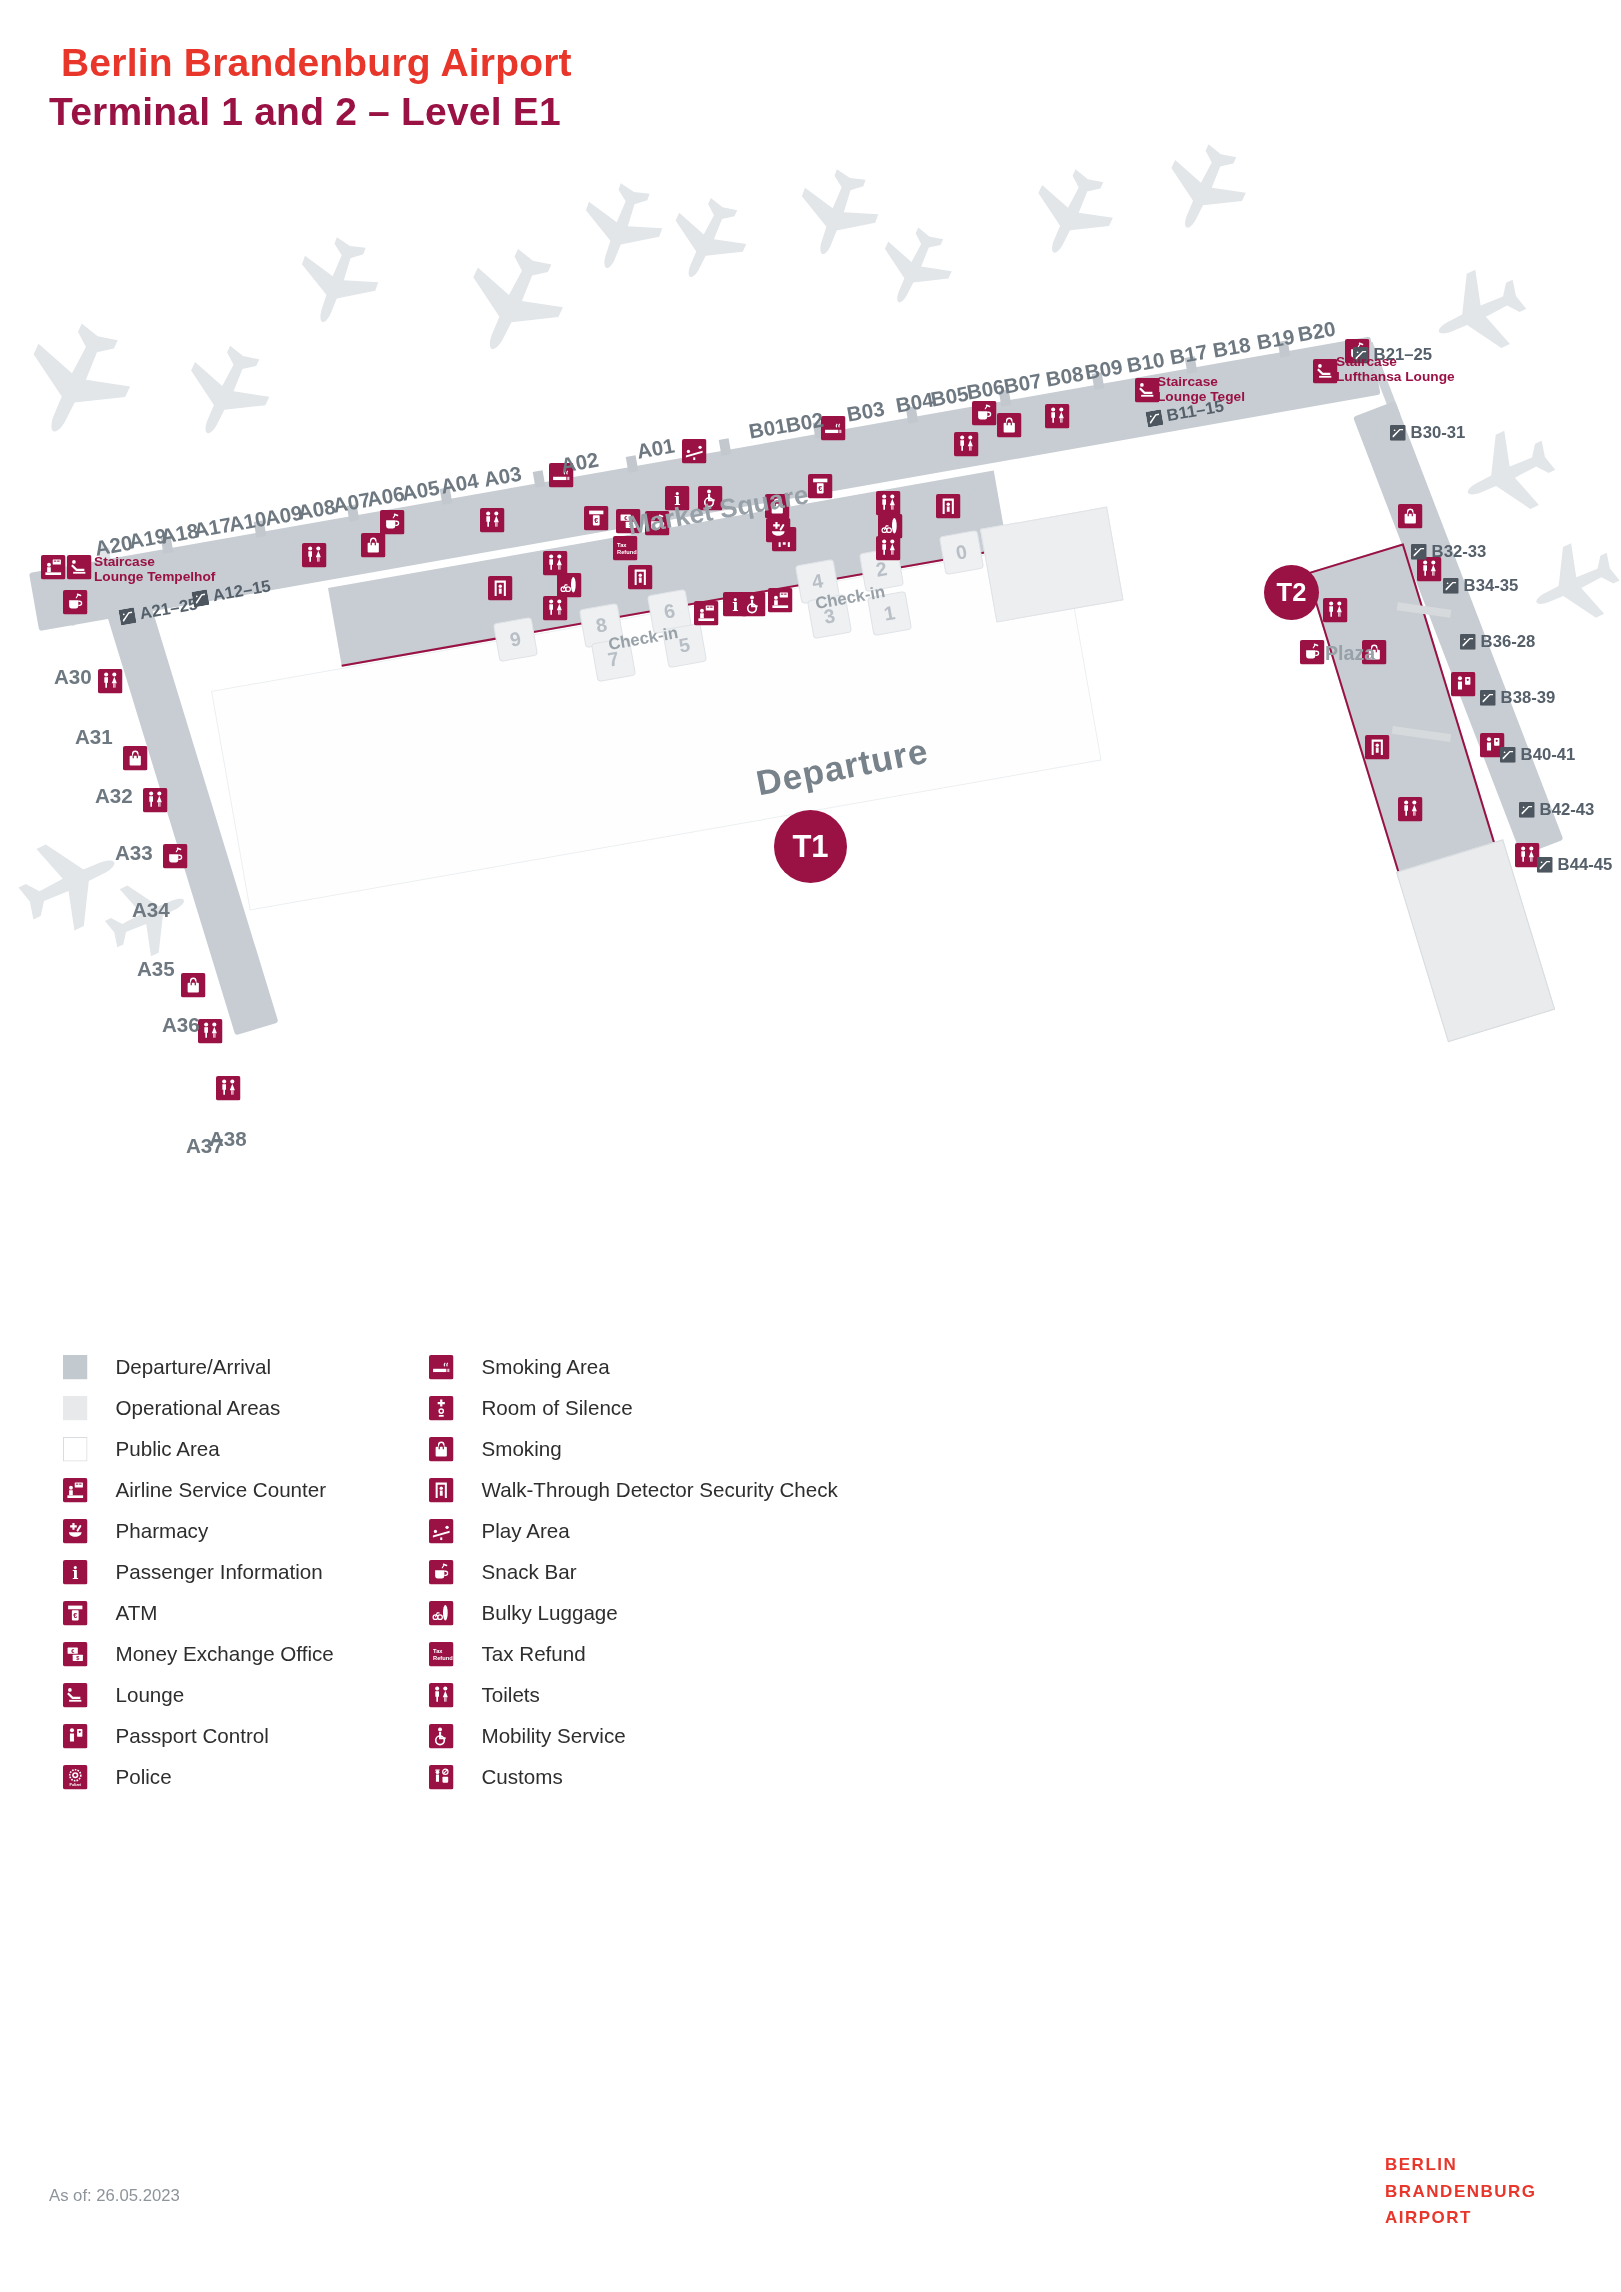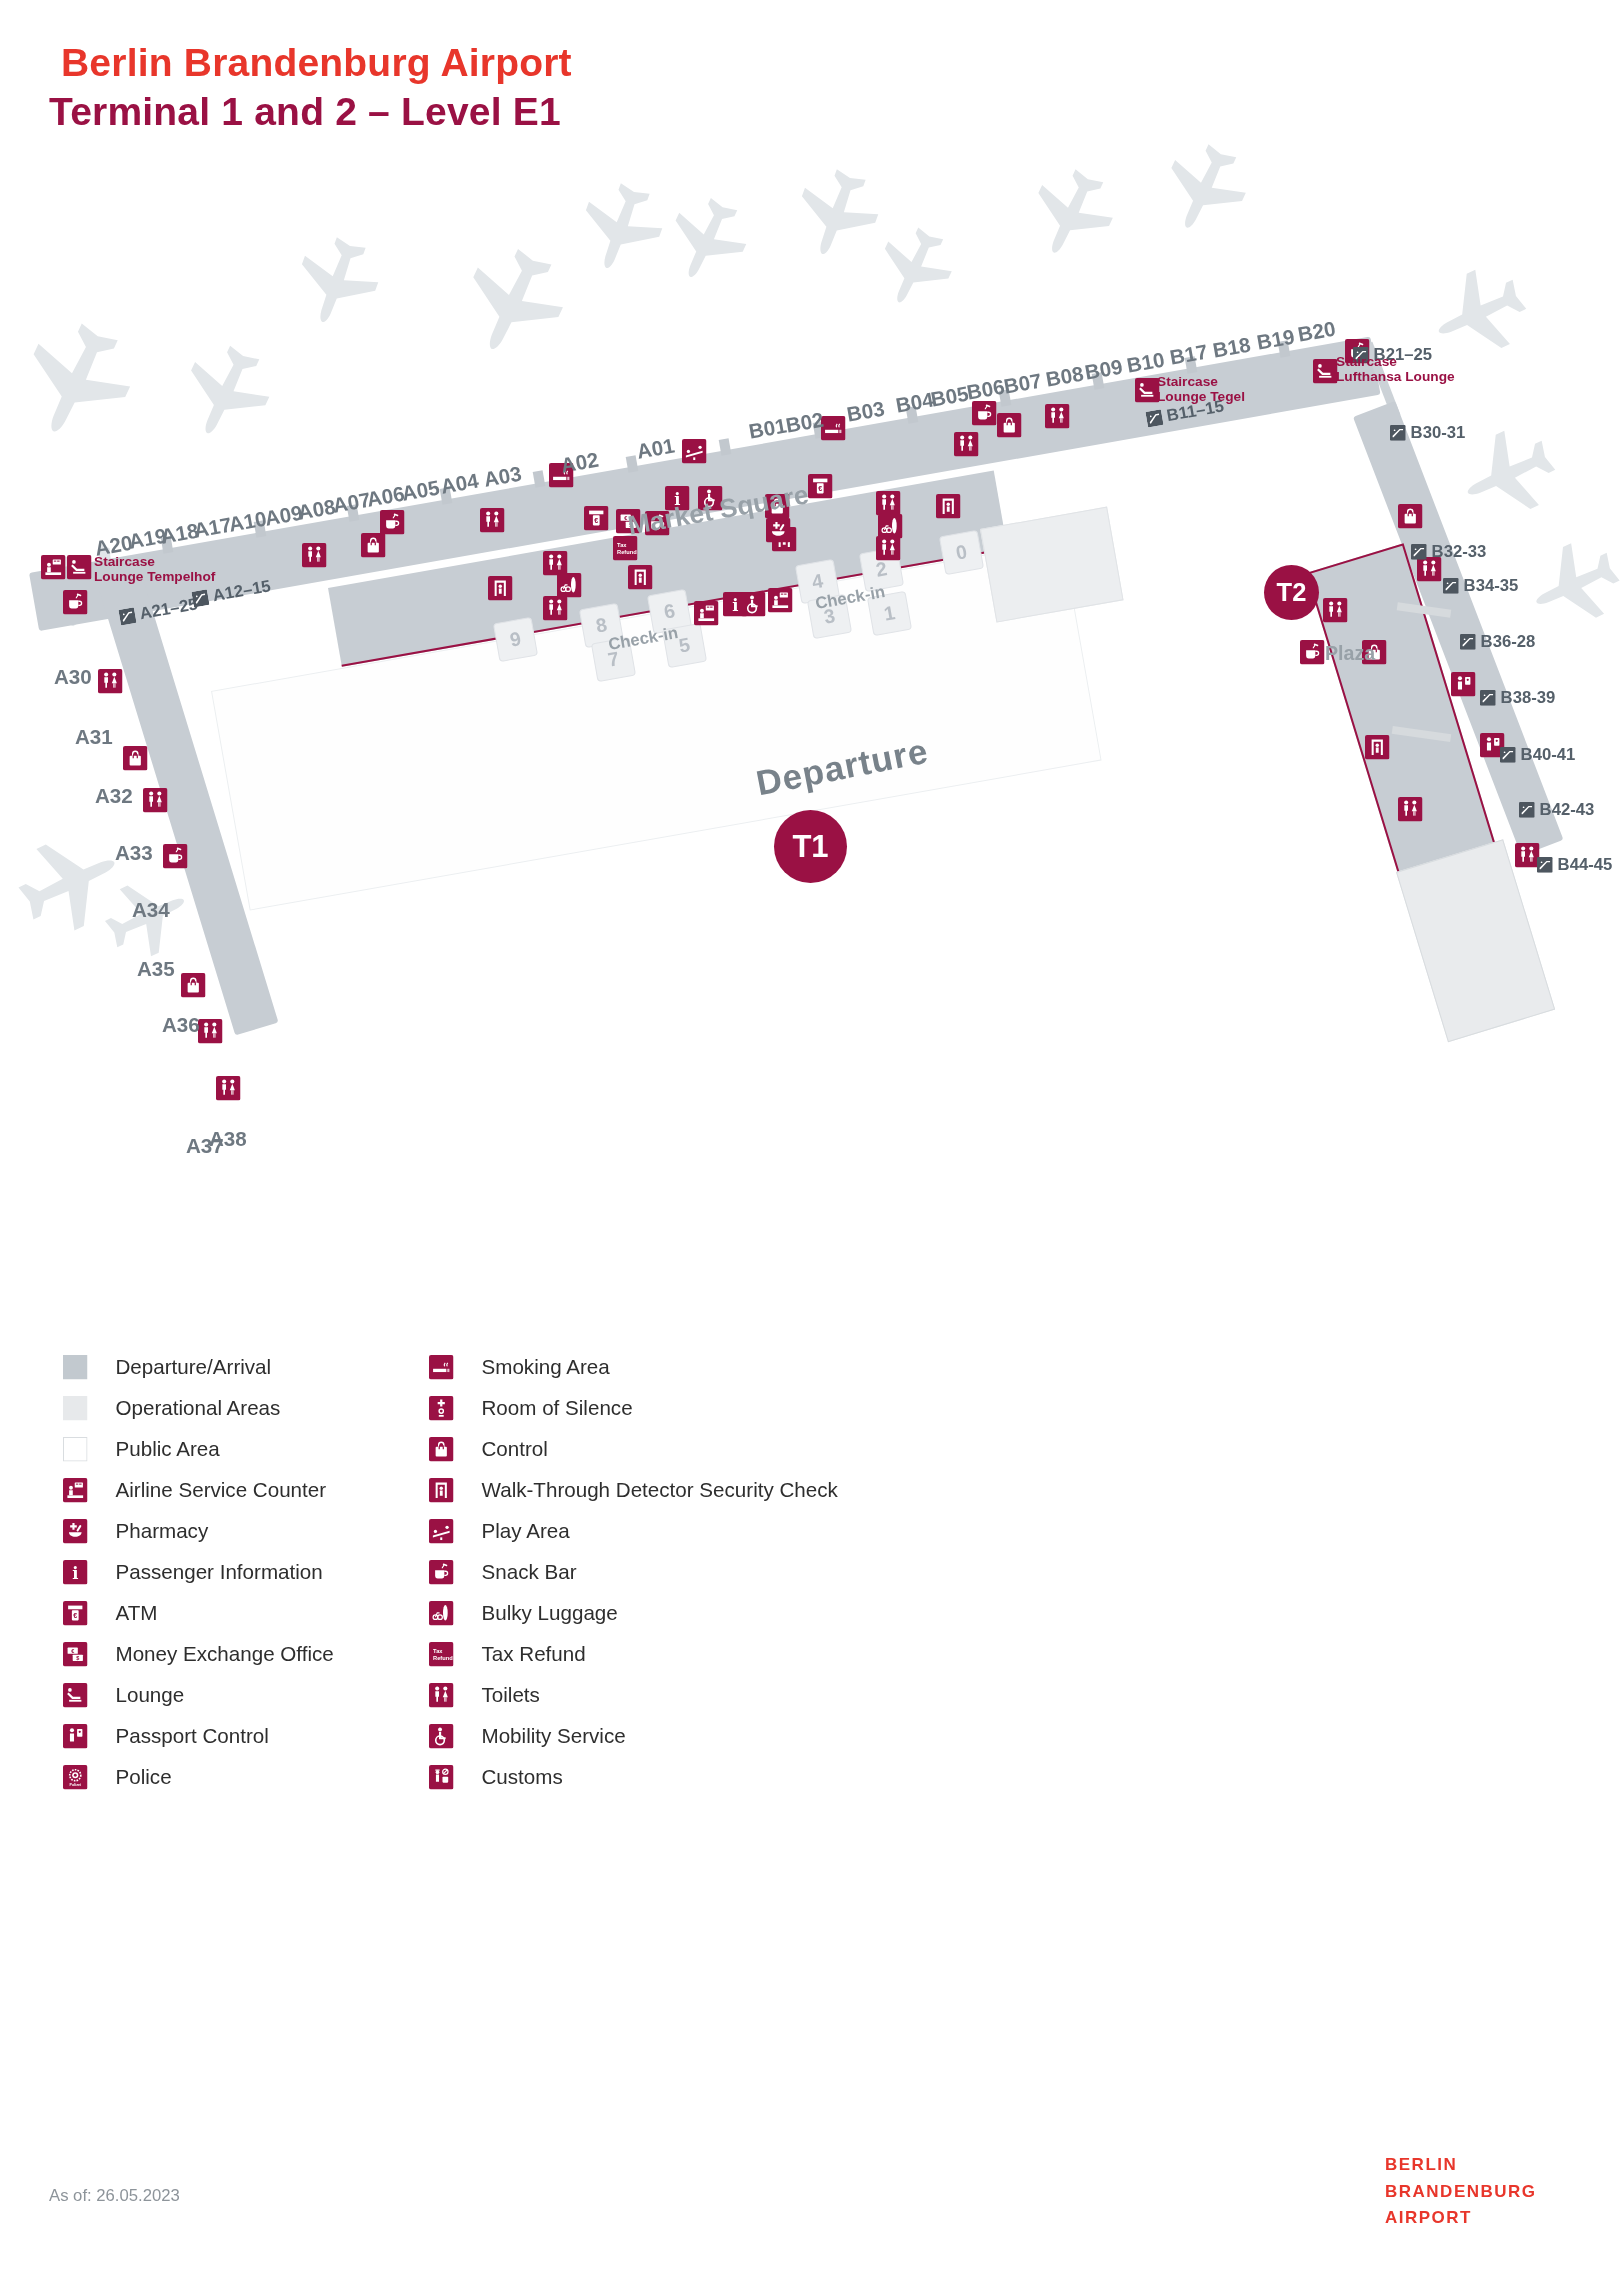--- a/index.html
+++ b/index.html
@@ -863,21 +863,21 @@
       <div class="lg-row">
         <svg viewBox="0 0 24 24">
           <use href="#i-silence"></use>
         </svg>
         <span class="lg-label">Room of Silence</span>
       </div>
       <div class="lg-row">
         <svg viewBox="0 0 24 24">
           <use href="#i-shopping"></use>
         </svg>
-        <span class="lg-label">Control</span>
+        <span class="lg-label">Smoking</span>
       </div>
       <div class="lg-row">
         <svg viewBox="0 0 24 24">
           <use href="#i-walkthrough"></use>
         </svg>
         <span class="lg-label">Walk-Through Detector Security Check</span>
       </div>
       <div class="lg-row">
         <svg viewBox="0 0 24 24">
           <use href="#i-play"></use>

